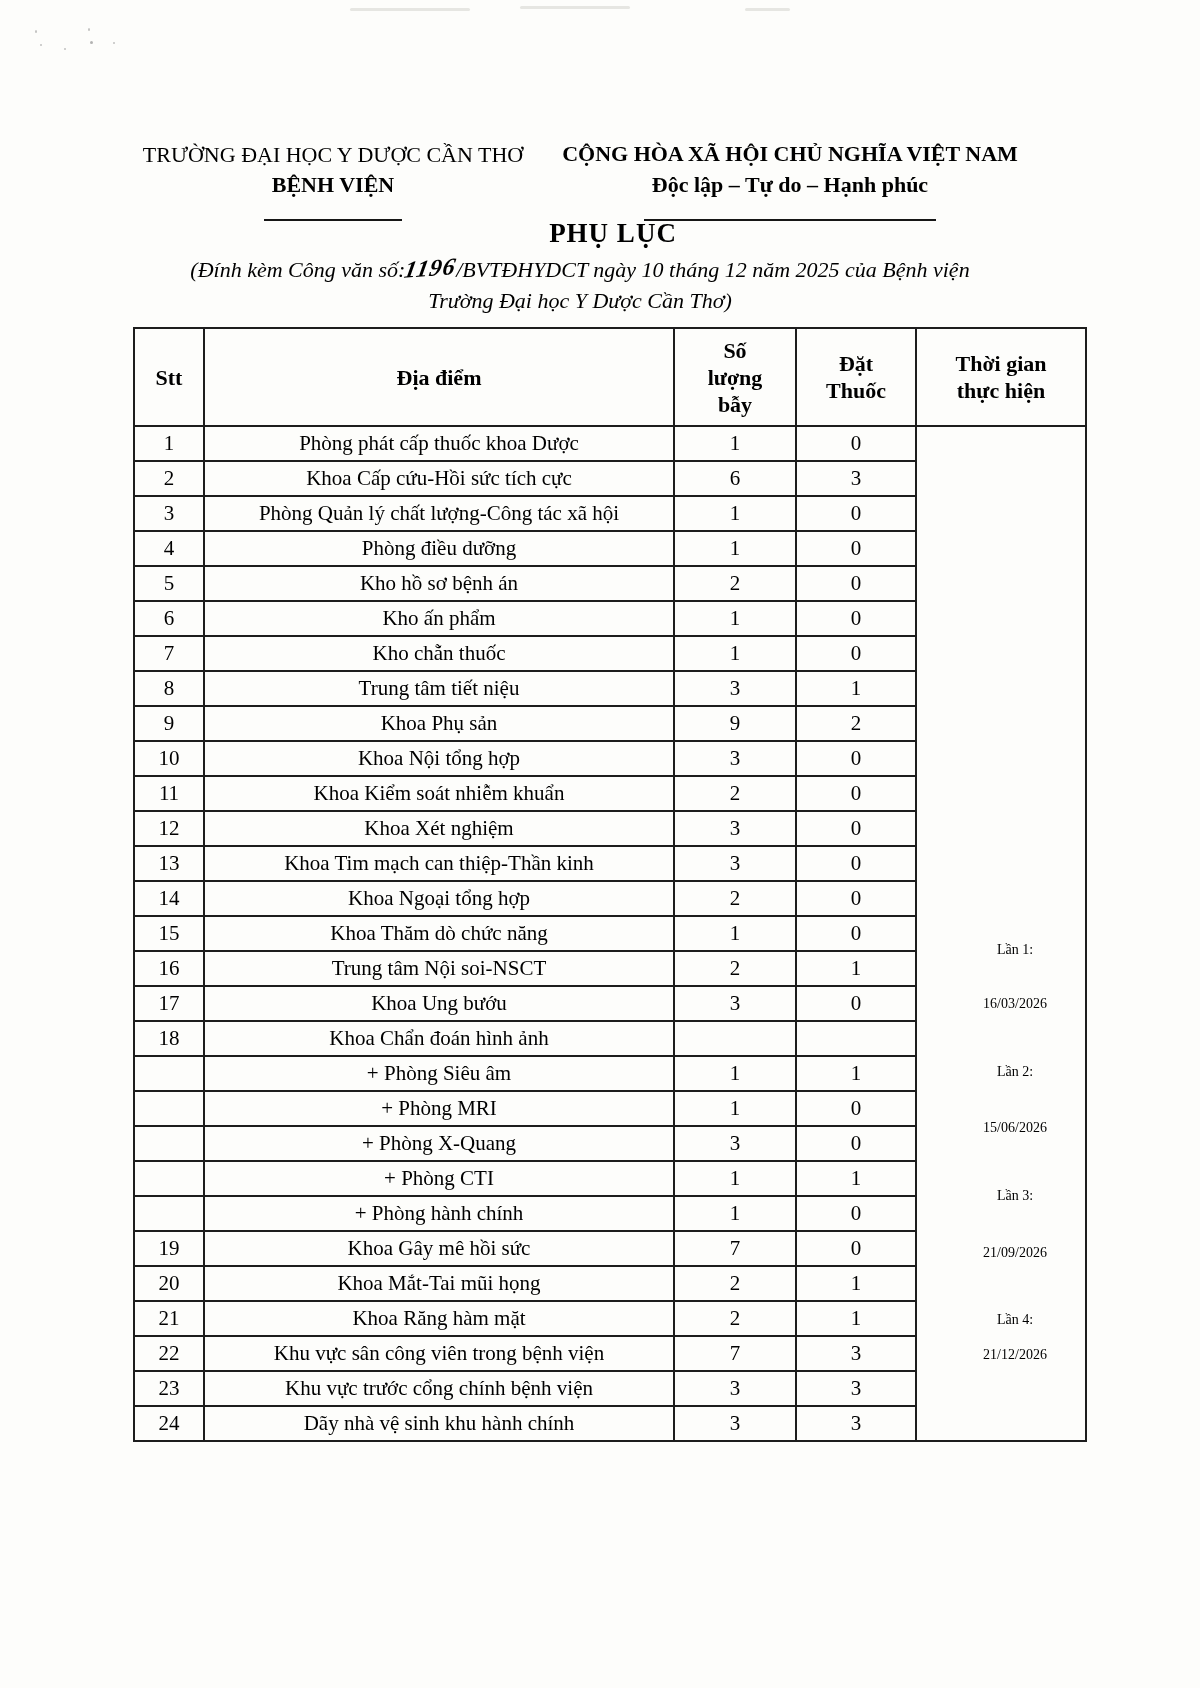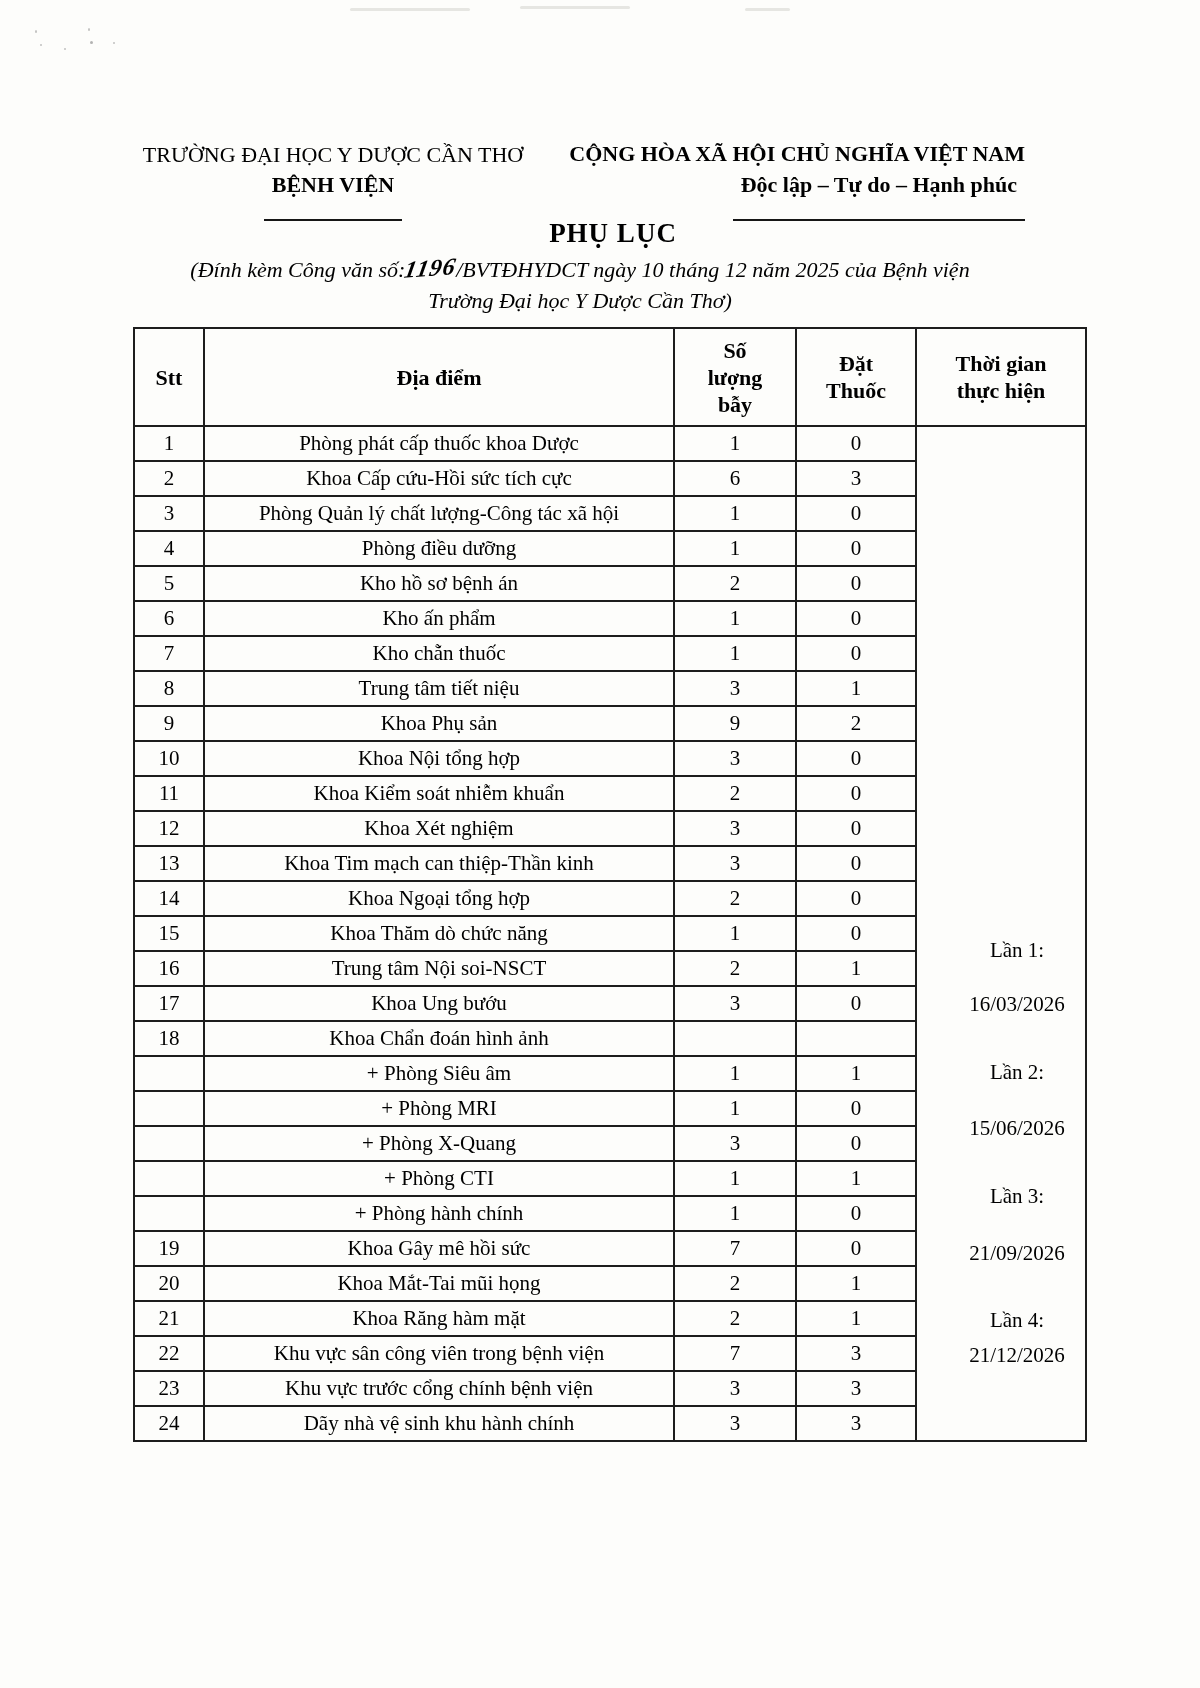--- a/index.html
+++ b/index.html
@@ -15,21 +15,21 @@
   
   .mark{position:absolute;background:#8f8f8f;border-radius:50%;opacity:.55;}
   .smudge{position:absolute;background:#e6e6e2;height:3px;border-radius:2px;}
 
   .hdr-left{
     position:absolute;left:118px;top:140px;width:430px;
     text-align:center;font-size:22px;line-height:30px;
   }
   .hdr-right{
     position:absolute;left:555px;top:138px;width:470px;
-    text-align:right;font-size:22px;line-height:31px;font-weight:bold;
+    text-align:center;font-size:22px;line-height:31px;font-weight:bold;
   }
   .u-line{display:inline-block;border-bottom:2px solid #161616;padding:0 8px 19px 8px;}
   .bold{font-weight:bold;}
 
   .doc-title{
     position:absolute;left:0;top:218px;width:1200px;
     text-align:center;font-size:27px;font-weight:bold;letter-spacing:1px;padding-left:13px;
   }
   .subtitle1{
     position:absolute;left:0;top:256px;width:1160px;
@@ -68,22 +68,22 @@
   .col-stt{width:70px;}
   .col-loc{width:470px;}
   .col-trap{width:122px;}
   .col-bait{width:120px;}
   .col-sched{width:170px;}
   table.main tbody tr{height:35px;}
   td.loc-cell{text-align:left;padding-left:12px;border-radius:7px;}
   td.sched-cell{vertical-align:top;position:relative;}
   .sched-wrap{position:relative;width:100%;height:100%;}
   .sched-entry{
-    position:absolute;left:0;width:100%;
-    text-align:center;font-size:21px;line-height:24px;padding-left:16px;
+    position:absolute;left:14px;width:100%;
+    text-align:center;font-size:14px;line-height:24px;
   }
 </style>
 </head>
 <body>
 
 <div class="page">
 
   <div>
     <div class="mark" style="left:35px;top:30px;width:2px;height:3px;"></div>
     <div class="mark" style="left:40px;top:44px;width:2px;height:2px;"></div>

